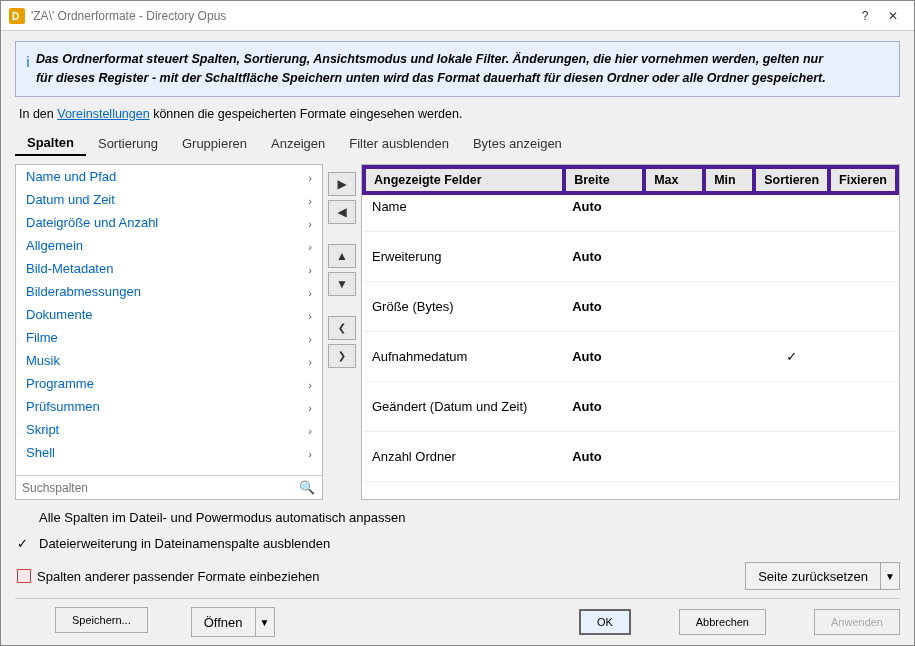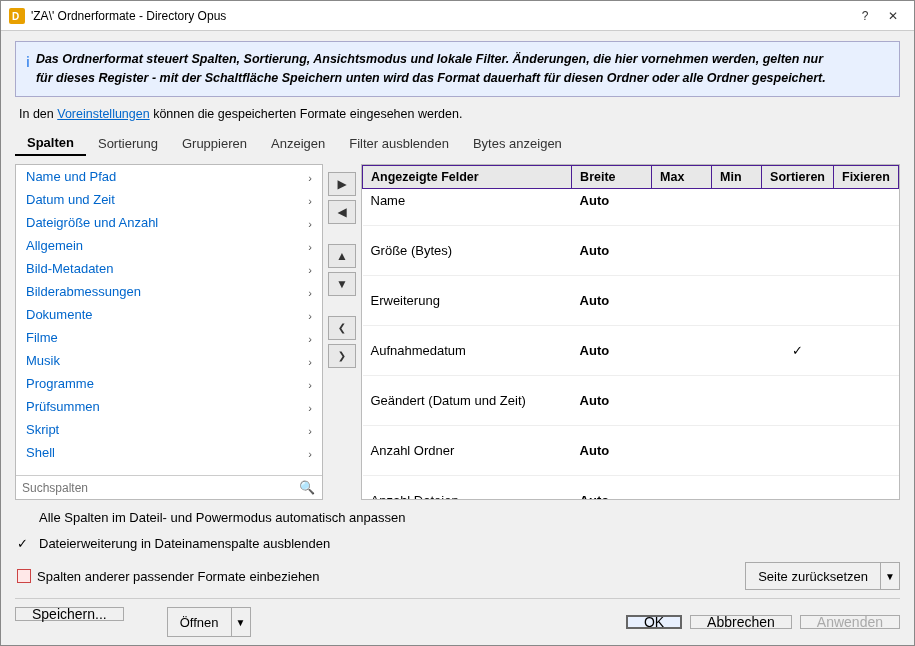--- a/index.html
+++ b/index.html
@@ -34,21 +34,21 @@
       display: flex;
       align-items: center;
       gap: 6px;
     }
     .title-bar-icon {
       width: 16px;
       height: 16px;
     }
     .title-bar-text {
       font-size: 12px;
-      color: #000000;
+      color: #737373;
     }
     .title-bar-controls {
       display: flex;
       gap: 2px;
     }
     .title-bar-btn {
       width: 26px;
       height: 22px;
       border: none;
       background: transparent;
@@ -197,21 +197,21 @@
       display: flex;
       flex-direction: column;
     }
     .right-table {
       width: 100%;
       border-collapse: collapse;
       font-size: 13px;
     }
     .right-table th {
       background: #e8e8e8;
-      border: 1px solid #4c1d95;
+      border: 4px solid #4c1d95;
       padding: 4px 8px;
       text-align: left;
       font-weight: bold;
       font-size: 12.5px;
     }
     .right-table td {
       border-bottom: 1px solid #eee;
       padding: 17px 8px;
     }
     .right-table tr:first-child td {
@@ -249,29 +249,30 @@
       align-items: center;
       justify-content: space-between;
       margin-top: 8px;
       padding-top: 8px;
       border-top: 1px solid #ccc;
       flex-shrink: 0;
     }
     .bottom-left { display: flex; gap: 4px; }
     .bottom-right { display: flex; gap: 8px; }
     .btn {
-      height: 14px;
+      height: 26px;
       padding: 0 16px;
       border: 1px solid #aaa;
       background: #f0f0f0;
       cursor: pointer;
-      font-size: 14px;
+      font-size: 11px;
       display: flex;
       align-items: center;
       gap: 4px;
+      margin-left: 40px;
     }
     .btn.primary {
       background: #e8f0fe;
       border: 2px solid #666;
     }
     .btn.disabled {
       color: #aaa;
       cursor: default;
     }
     .btn-split {
@@ -460,29 +461,29 @@
           <tbody>
             <tr>
               <td>Name</td>
               <td style="font-weight:bold;">Auto</td>
               <td></td>
               <td></td>
               <td></td>
               <td></td>
             </tr>
             <tr>
+              <td>Erweiterung</td>
+              <td style="font-weight:bold;">Auto</td>
+              <td></td>
+              <td></td>
+              <td></td>
+              <td></td>
+            </tr>
+            <tr>
               <td>Größe (Bytes)</td>
-              <td style="font-weight:bold;">Auto</td>
-              <td></td>
-              <td></td>
-              <td></td>
-              <td></td>
-            </tr>
-            <tr>
-              <td>Erweiterung</td>
               <td style="font-weight:bold;">Auto</td>
               <td></td>
               <td></td>
               <td></td>
               <td></td>
             </tr>
             <tr>
               <td>Aufnahmedatum</td>
               <td style="font-weight:bold;">Auto</td>
               <td></td>

